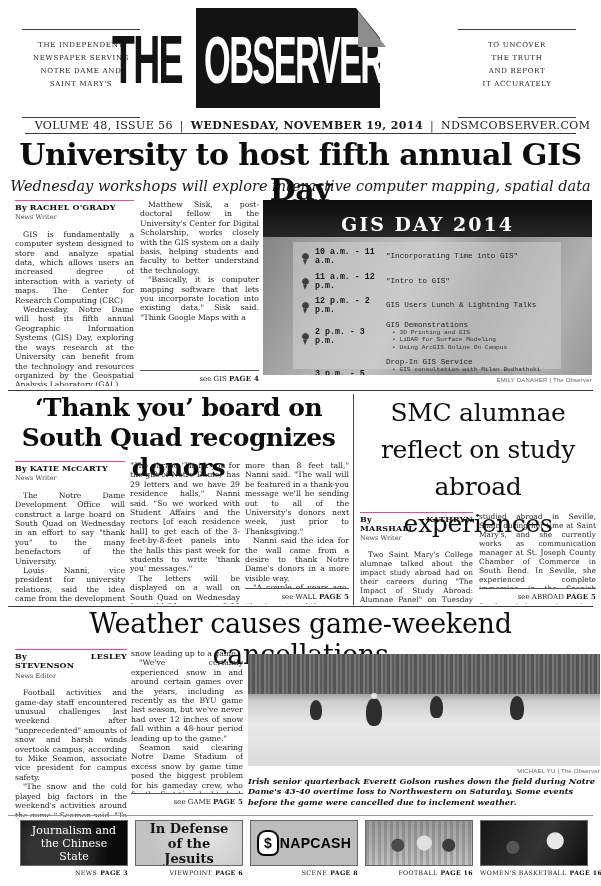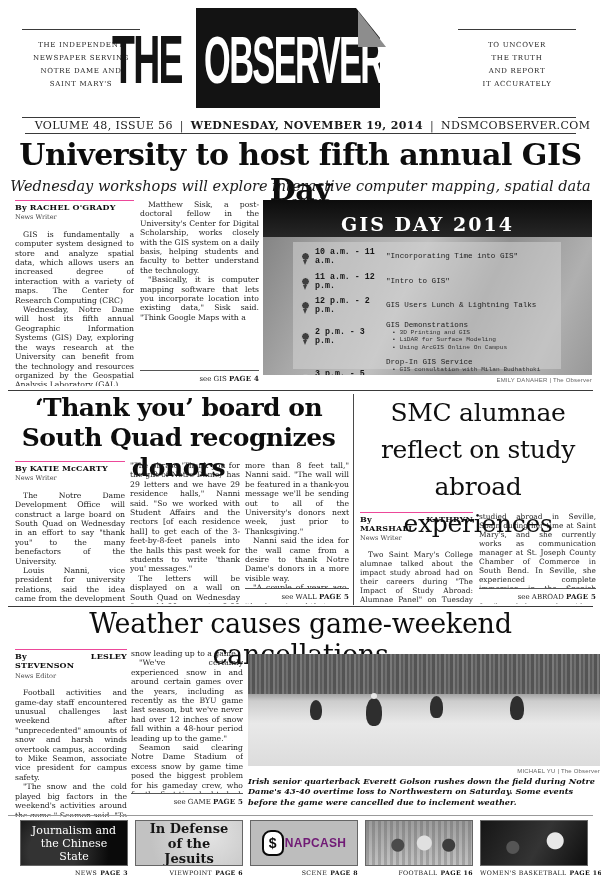--- a/index.html
+++ b/index.html
@@ -89,22 +89,22 @@
         border:1px solid #666;display:flex;align-items:center;justify-content:center;
         text-align:center;overflow:hidden;}
   .tbox1{background:radial-gradient(circle at 30% 70%,#333 0 30%,#0a0a0a 70%);color:#fff;
         font-weight:normal;font-size:11px;line-height:13px;padding:0 4px;}
   .tbox2{background:radial-gradient(circle at 70% 30%,#e3e3e3,#c2c2c2 75%);color:#161616;
         font-weight:bold;font-size:13px;line-height:15px;padding:0 6px;}
   .tbox3{background:#bdbdbd;gap:1px;}
   .ghost{width:18px;height:22px;background:#fff;border:2px solid #0a0a0a;
         border-radius:9px 9px 7px 7px;display:flex;align-items:center;justify-content:center;
         font-family:"Liberation Sans",sans-serif;font-weight:bold;font-size:14px;color:#0a0a0a;}
-  .snaptext{font-family:"Liberation Sans",sans-serif;font-weight:bold;font-size:12px;
-        letter-spacing:.3px;color:#701a75;}
+  .snaptext{font-family:"Liberation Sans",sans-serif;font-weight:bold;font-size:14px;
+        letter-spacing:.3px;color:#000000;}
   .tbox4{background:
         radial-gradient(circle at 30% 55%,#4a4a4a 0 6px,transparent 7px),
         radial-gradient(circle at 55% 50%,#e0e0e0 0 7px,transparent 8px),
         radial-gradient(circle at 78% 55%,#3d3d3d 0 6px,transparent 7px),
         repeating-linear-gradient(90deg,rgba(70,70,70,.25) 0 3px,transparent 3px 6px),
         linear-gradient(#9c9c9c,#c2c2c2);}
   .tbox5{background:
         radial-gradient(circle at 70% 45%,#e8e8e8 0 8px,transparent 9px),
         radial-gradient(circle at 30% 60%,#555 0 6px,transparent 7px),
         linear-gradient(120deg,#161616,#343434 55%,#0e0e0e);}

